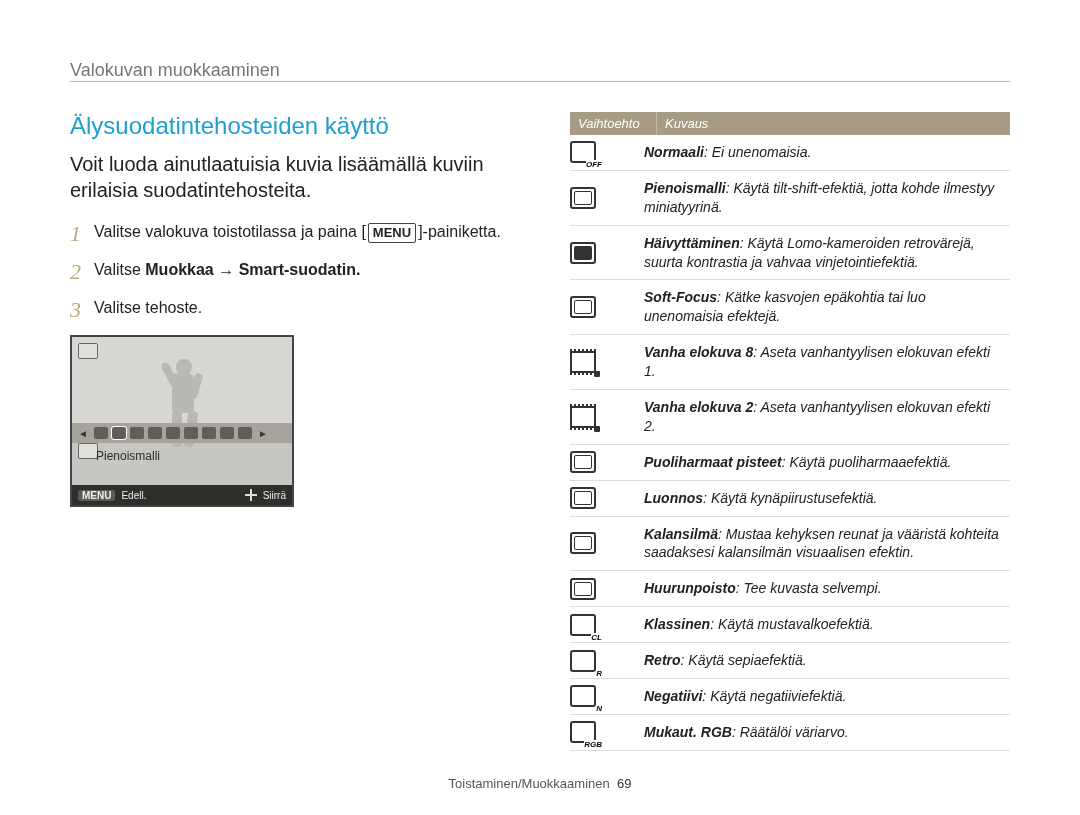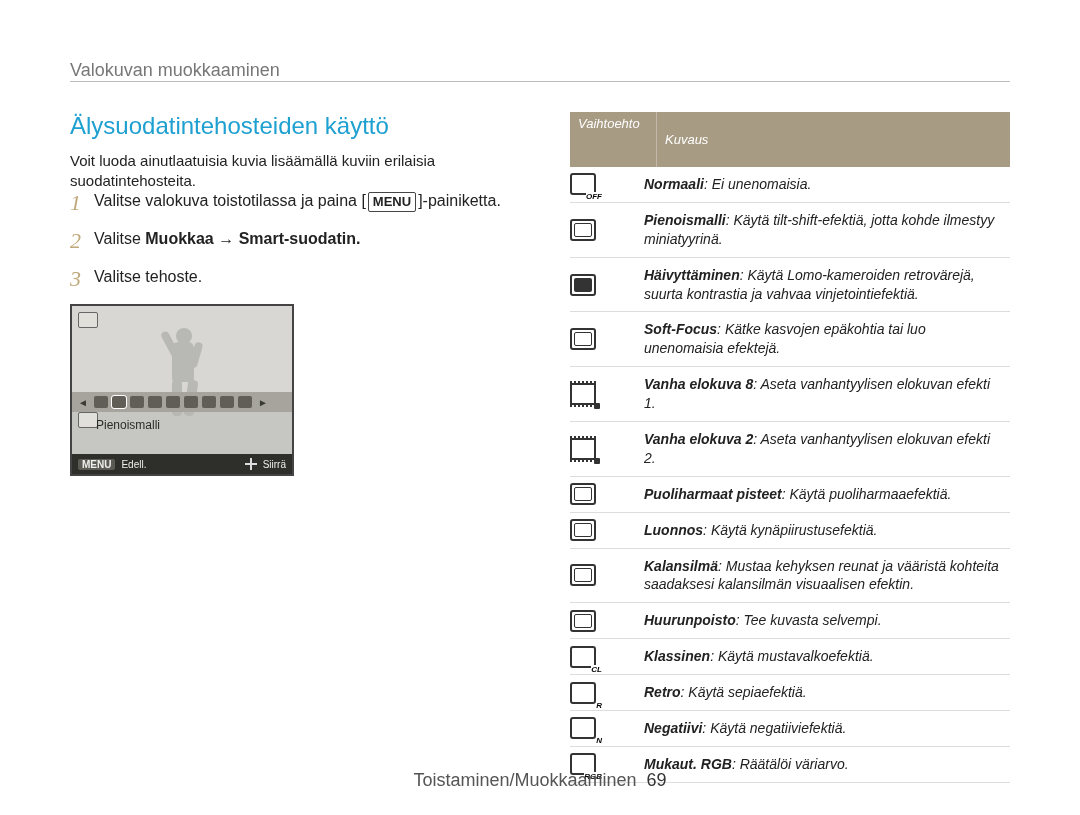--- a/index.html
+++ b/index.html
@@ -32,21 +32,22 @@
   .col-left, .col-right {
     flex: 1;
   }
   .section-title {
     color: #1ea0d1;
     font-size: 24px;
     font-weight: 400;
     margin-bottom: 11px;
   }
   .intro {
-    font-size: 15px;
+    font-size: 20px;
+    margin-bottom: 18px;
     line-height: 1.3;
   }
   .steps {
     font-size: 16px;
   }
   .step {
     display: flex;
     align-items: flex-start;
     margin-bottom: 12px;
   }
@@ -172,21 +173,21 @@
     font-size: 14px;
     font-style: italic;
   }
   .opt-head {
     display:flex;
     background:#a89b84;
     color:#fff;
     font-size:13px;
   }
   .opt-head .h-opt { width:70px; padding:4px 8px; border-right:1px solid rgba(255,255,255,0.3);}
-  .opt-head .h-desc { flex:1; padding:20px 8px; }
+  .opt-head .h-desc { flex:1; padding:4px 8px; }
   .opt-row {
     display:flex;
     border-bottom:1px solid #ddd;
     align-items:center;
   }
   .opt-row .icon-cell {
     width:70px; display:flex; justify-content:flex-start; padding:0 0;
   }
   .opt-row .desc-cell {
     flex:1; padding:8px 10px 8px 4px; line-height:1.35;
@@ -214,21 +215,21 @@
   .opt-icon.film .box { border-radius:2px; }
   .opt-icon.film::before, .opt-icon.film::after {
     content:''; position:absolute; left:0; right:0; height:4px;
     background:repeating-linear-gradient(90deg,#333 0 2px, transparent 2px 4px);
   }
   .opt-icon.film::before { top:-2px; }
   .opt-icon.film::after  { bottom:-2px; }
 
   .footer {
     position:absolute; bottom:24px; left:0; right:0;
-    text-align:center; font-size:18px; color:#555;
+    text-align:center; font-size:13px; color:#555;
   }
   .footer .pn { color:#333; }
 </style>
 </head>
 <body>
 
 <div class="page">
   <div class="breadcrumb">Valokuvan muokkaaminen</div>
 
   <div class="columns">

